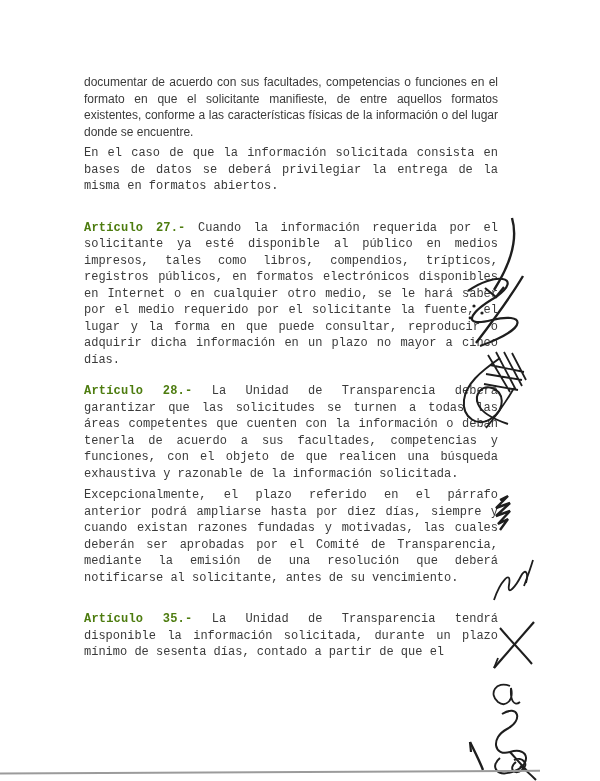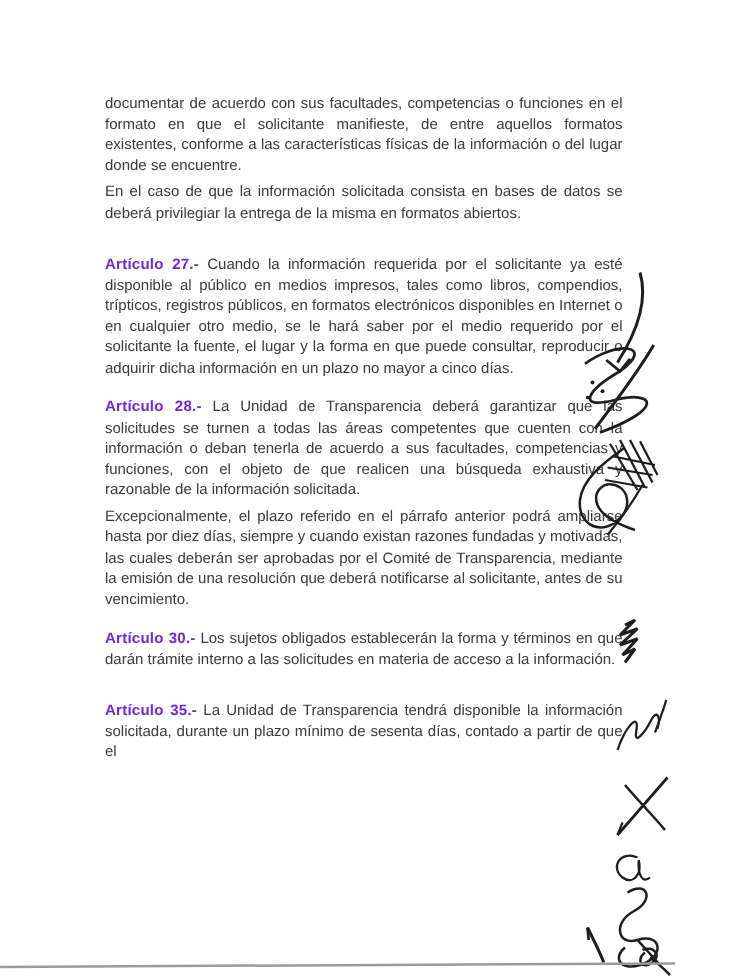--- a/index.html
+++ b/index.html
@@ -22,26 +22,26 @@
     width: 414px;
     color: #3a3a3a;
     font-size: 12px;
     line-height: 16.5px;
     text-align: justify;
   }
   .para {
     margin: 0 0 0 0;
     padding: 0;
   }
-  .para + .para { margin-top: 5px; }
+  .para + .para { margin-top: 5px; font-family: Liberation Mono, monospace; }
   .para.gap-lg { margin-top: 25px; }
   .para.gap-md { margin-top: 15px; }
   .para strong {
     font-weight: bold;
-    color: #6d28d9;
+    color: #4d7c0f;
     letter-spacing: 0.2px;
   }
   .signatures {
     position: absolute;
     right: 0;
     top: 0;
     width: 110px;
     height: 781px;
     pointer-events: none;
   }
@@ -64,21 +64,20 @@
 <body>
 
 <div class="page">
 
   <div class="text-column">
     <p class="para"><strong></strong><span>documentar de acuerdo con sus facultades, competencias o funciones en el formato en que el solicitante manifieste, de entre aquellos formatos existentes, conforme a las características físicas de la información o del lugar donde se encuentre.</span></p>
     <p class="para"><strong></strong><span>En el caso de que la información solicitada consista en bases de datos se deberá privilegiar la entrega de la misma en formatos abiertos.</span></p>
     <p class="para gap-lg"><strong>Artículo 27.-</strong><span> Cuando la información requerida por el solicitante ya esté disponible al público en medios impresos, tales como libros, compendios, trípticos, registros públicos, en formatos electrónicos disponibles en Internet o en cualquier otro medio, se le hará saber por el medio requerido por el solicitante la fuente, el lugar y la forma en que puede consultar, reproducir o adquirir dicha información en un plazo no mayor a cinco días.</span></p>
     <p class="para gap-md"><strong>Artículo 28.-</strong><span> La Unidad de Transparencia deberá garantizar que las solicitudes se turnen a todas las áreas competentes que cuenten con la información o deban tenerla de acuerdo a sus facultades, competencias y funciones, con el objeto de que realicen una búsqueda exhaustiva y razonable de la información solicitada.</span></p>
     <p class="para"><strong></strong><span>Excepcionalmente, el plazo referido en el párrafo anterior podrá ampliarse hasta por diez días, siempre y cuando existan razones fundadas y motivadas, las cuales deberán ser aprobadas por el Comité de Transparencia, mediante la emisión de una resolución que deberá notificarse al solicitante, antes de su vencimiento.</span></p>
-    <p class="para gap-md"><strong>Artículo 30.-</strong><span> Los sujetos obligados establecerán la forma y términos en que darán trámite interno a las solicitudes en materia de acceso a la información.</span></p>
     <p class="para gap-lg"><strong>Artículo 35.-</strong><span> La Unidad de Transparencia tendrá disponible la información solicitada, durante un plazo mínimo de sesenta días, contado a partir de que el</span></p>
   </div>
 
   <svg class="signatures" viewBox="0 0 110 781" xmlns="http://www.w3.org/2000/svg">
 
     <path d="M82,218 C89,242 78,268 64,290" stroke-width="2.4"></path>
     <path d="M55,288 L66,297 L74,287" stroke-width="2.2"></path>
 
     <path d="M38,291 C64,272 95,276 66,297 C40,312 30,328 62,320 C94,312 102,327 50,346" stroke-width="2.2"></path>
     <path d="M93,276 C80,298 62,322 46,343" stroke-width="2.4"></path>

